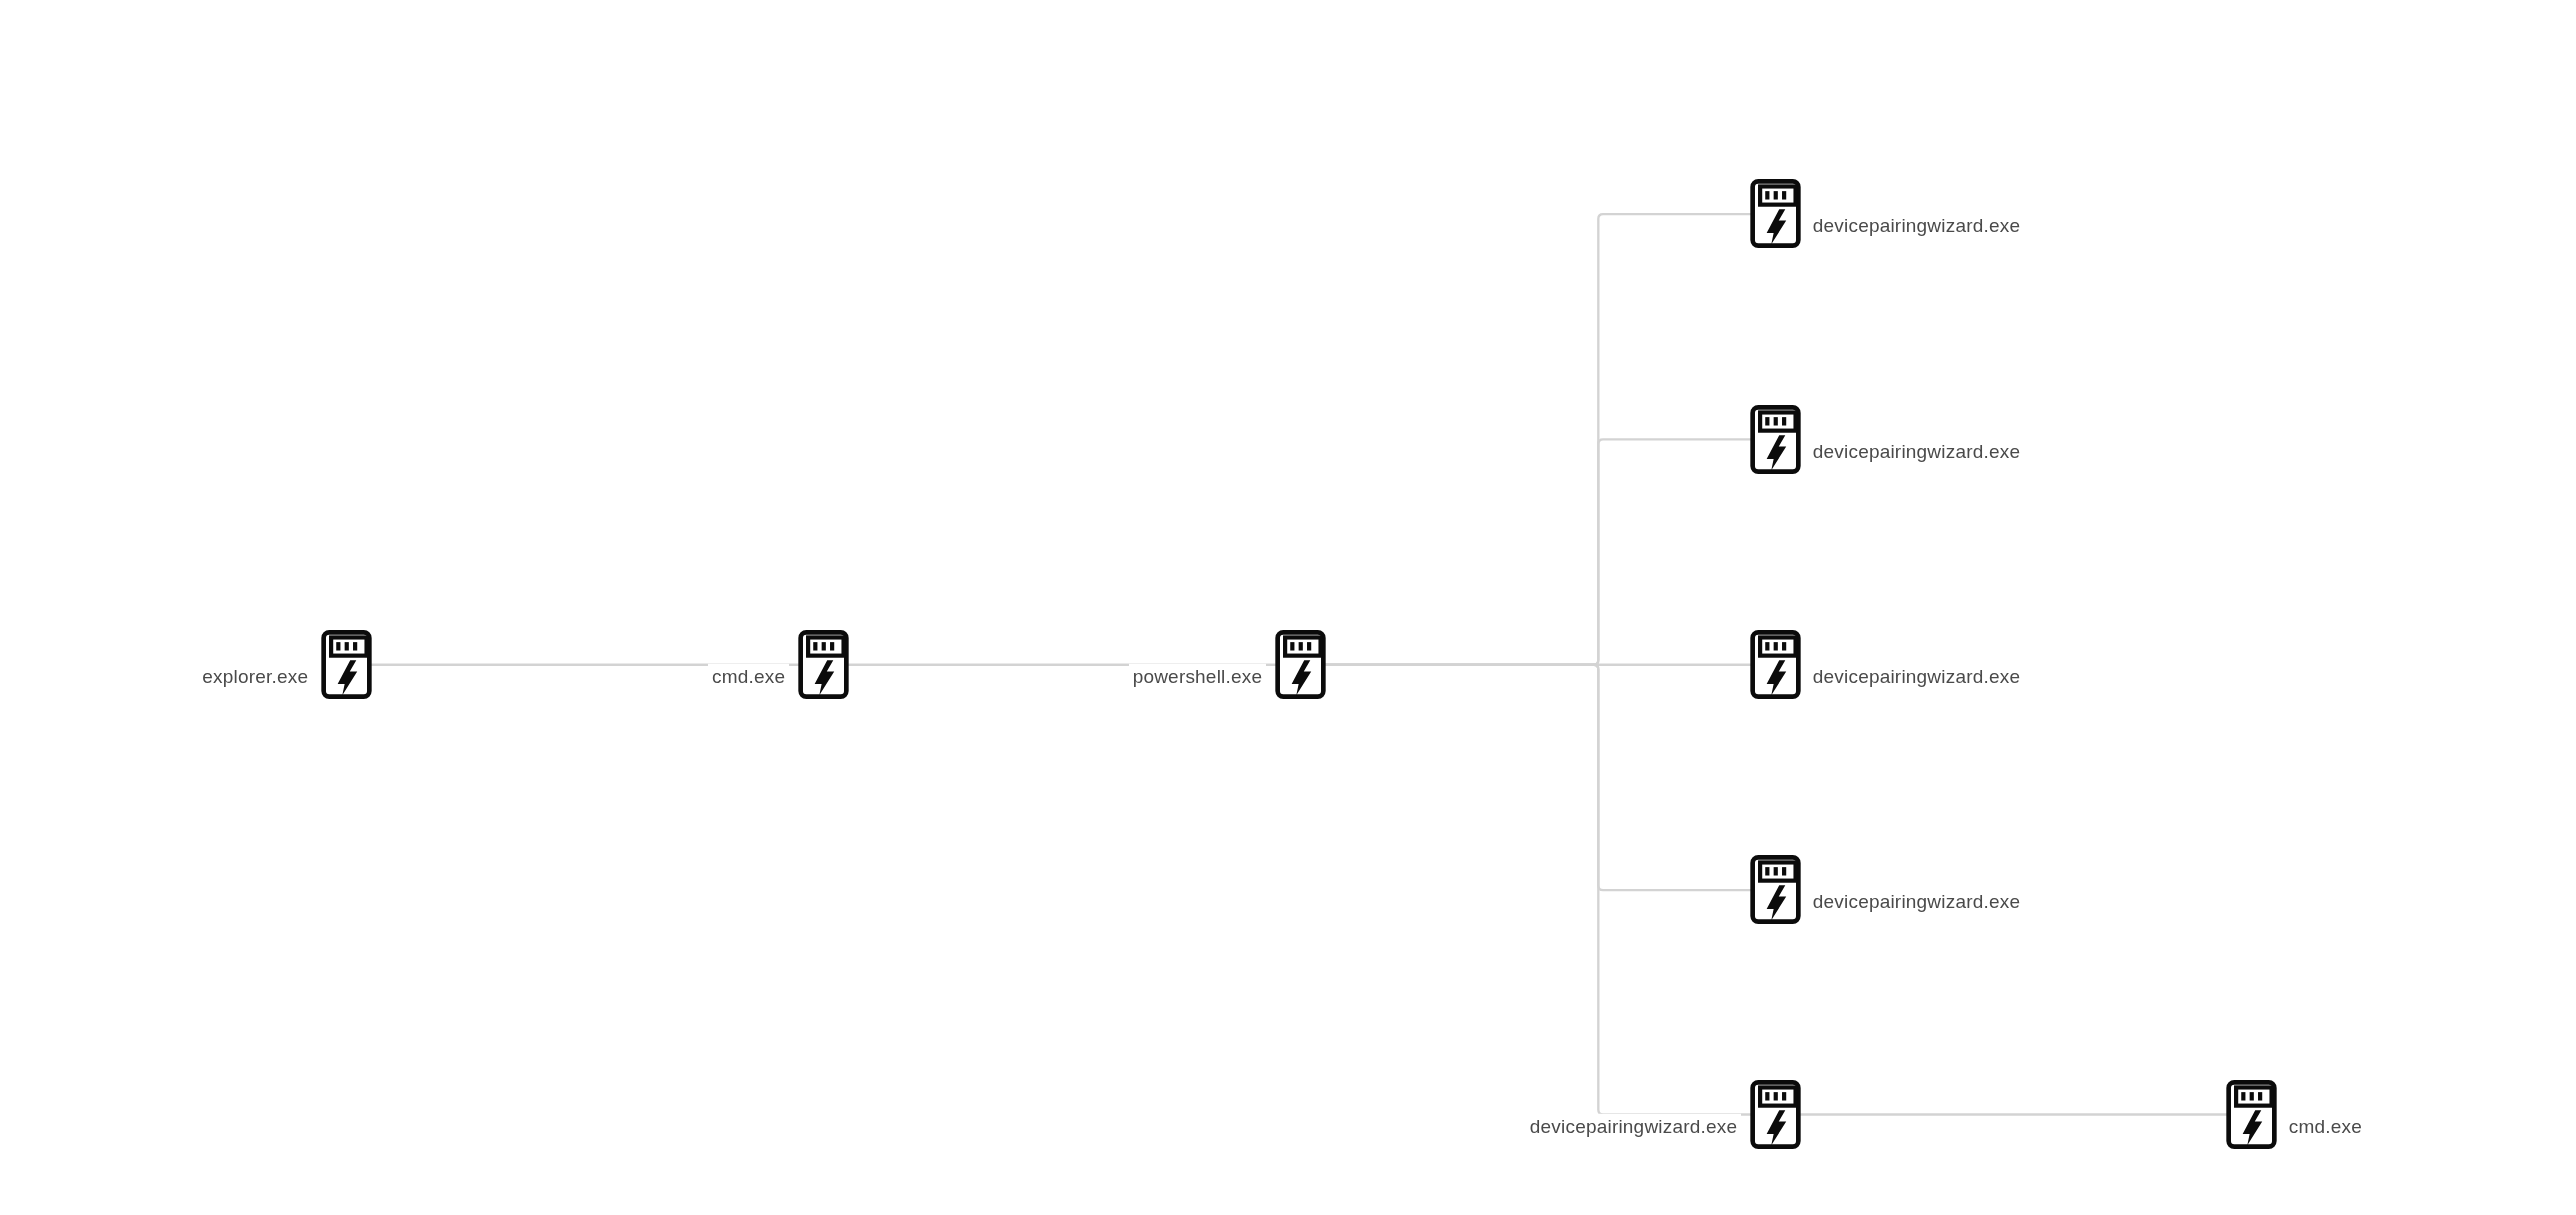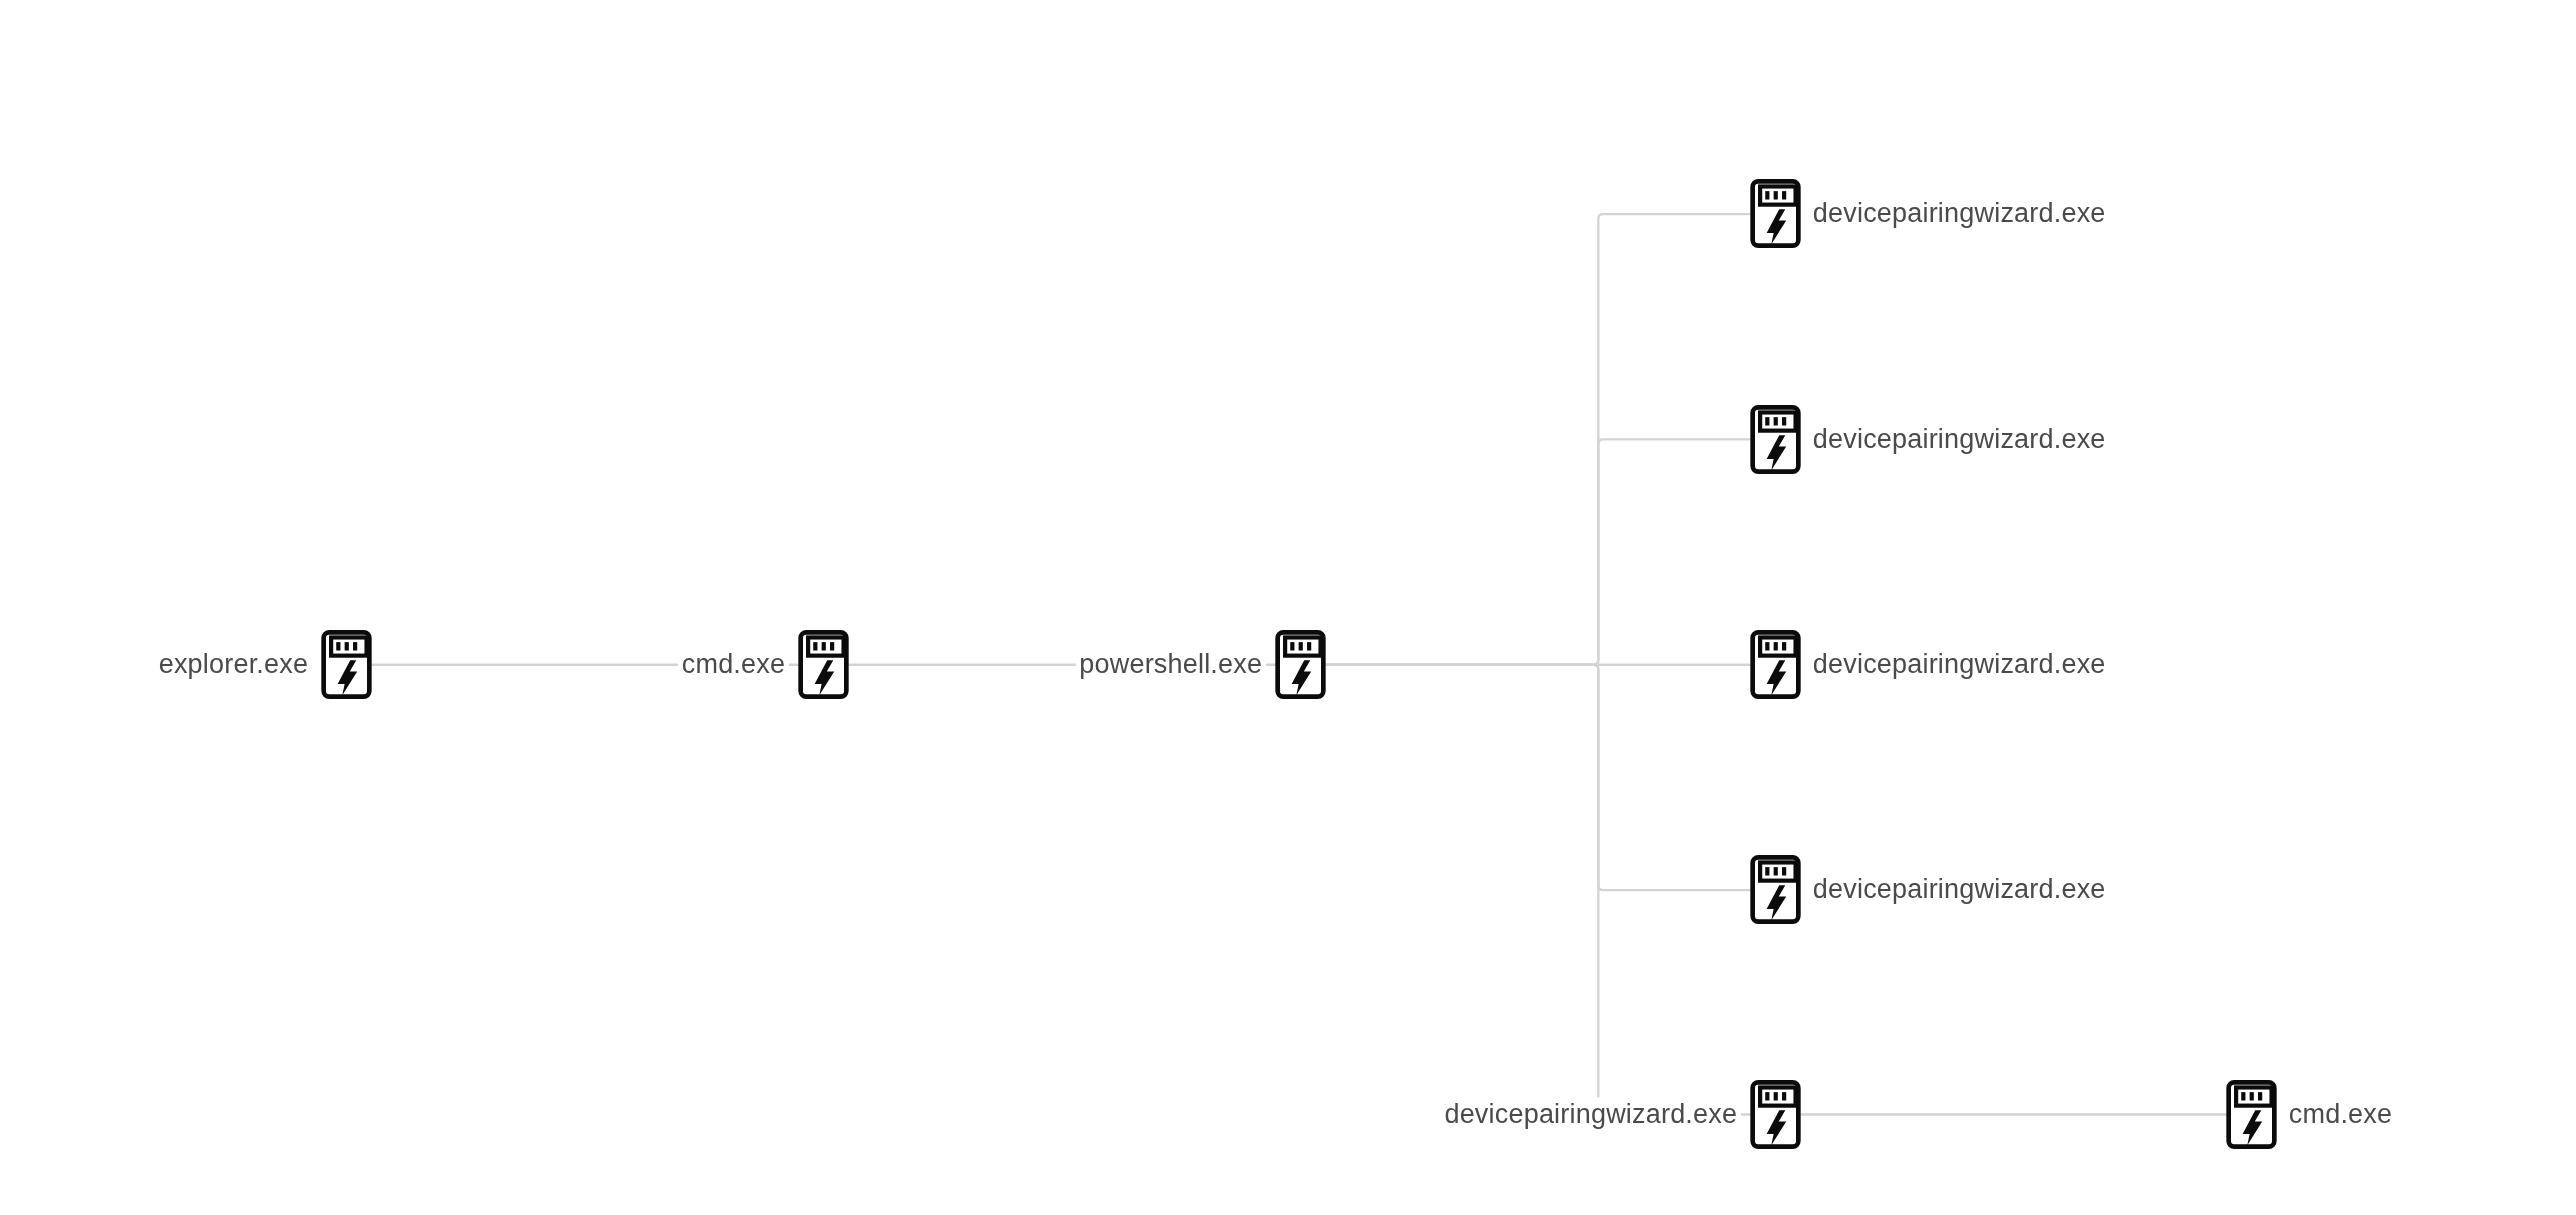--- a/index.html
+++ b/index.html
@@ -8,25 +8,25 @@
     background:#ffffff;
     font-family:"Liberation Sans", sans-serif;
     overflow:hidden;
   }
   .canvas{position:relative;width:2576px;height:1215px;background:#ffffff;}
   svg.edges{position:absolute;left:0;top:0;width:2576px;height:1215px;}
   svg.edges path{fill:none;stroke:#d3d3d3;stroke-width:2.5px;}
   .node{position:absolute;width:0;height:0;}
   .node .icon{position:absolute;left:-25px;top:-35px;width:51px;height:69px;}
   .node .node-label{
-    position:absolute;top:0;transform:translateY(-50%);
+    position:absolute;top:12px;transform:translateY(-50%);
     white-space:nowrap;
     background:#ffffff;
     padding:2.8px 3.8px;
-    font-size:27px;
+    font-size:19px;
     letter-spacing:0.2px;
     color:#4a4a4a;
     line-height:1.1;
   }
   .label-right .node-label{left:34px;}
   .label-left  .node-label{right:34px;margin-left:48px;}
 </style>
 </head>
 <body>
 

